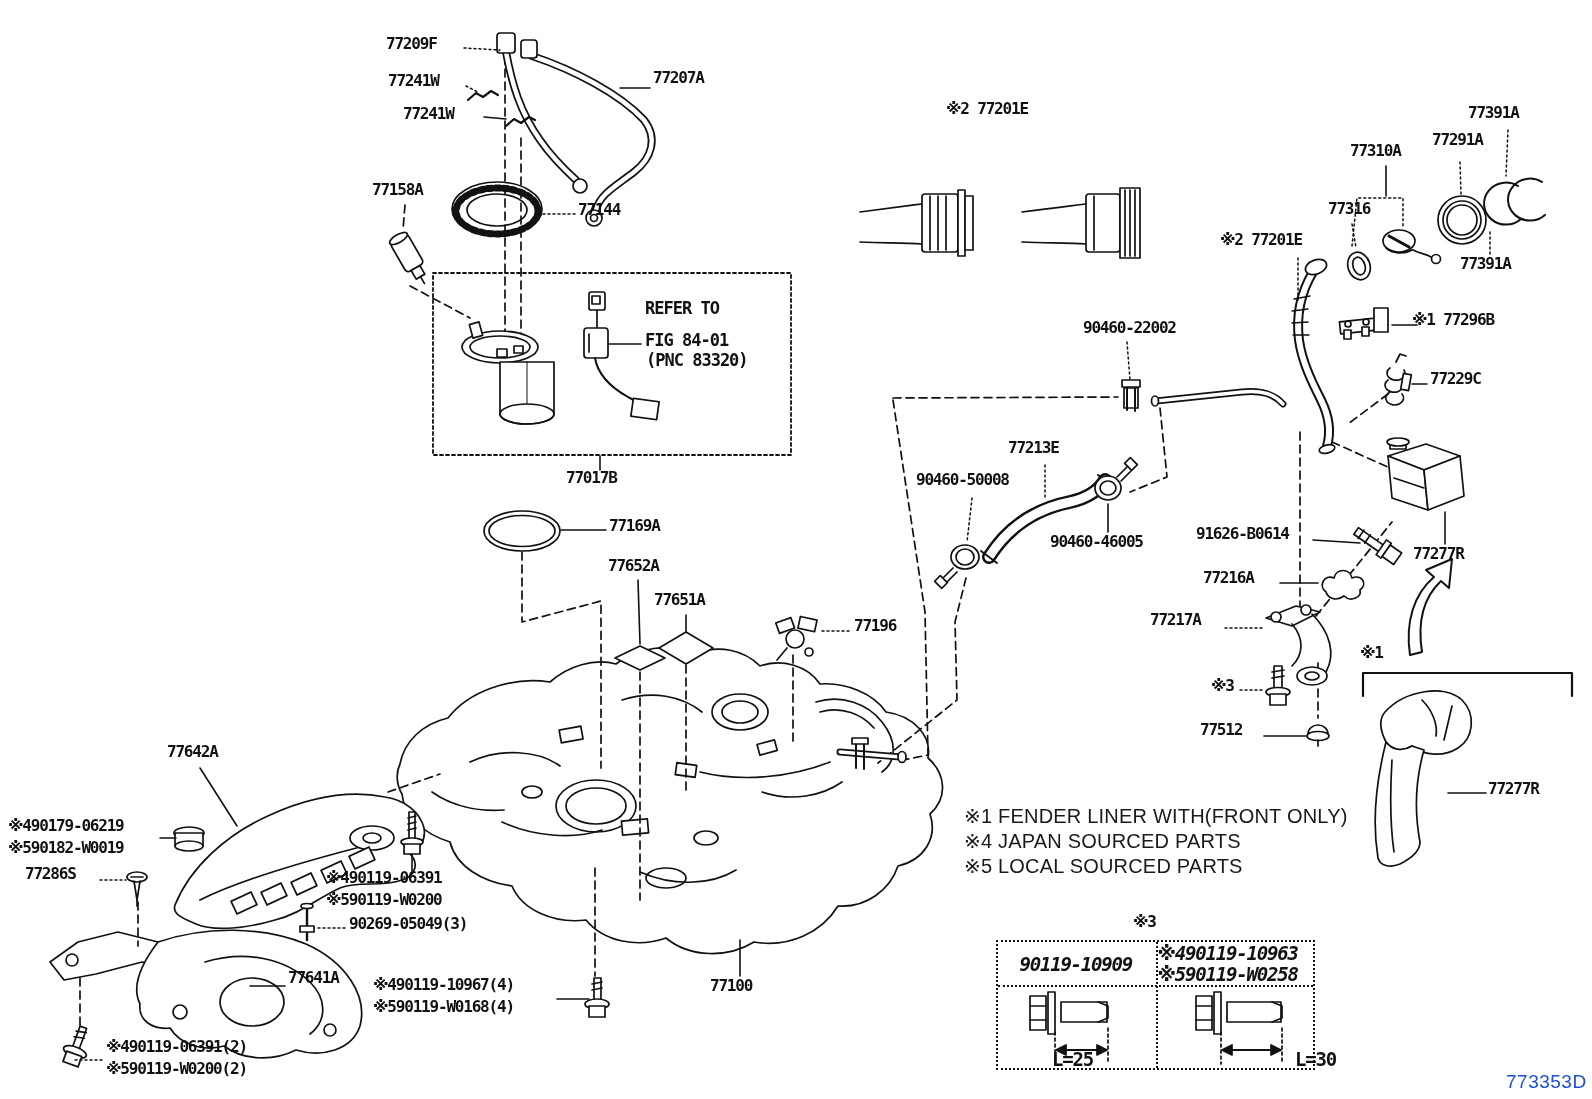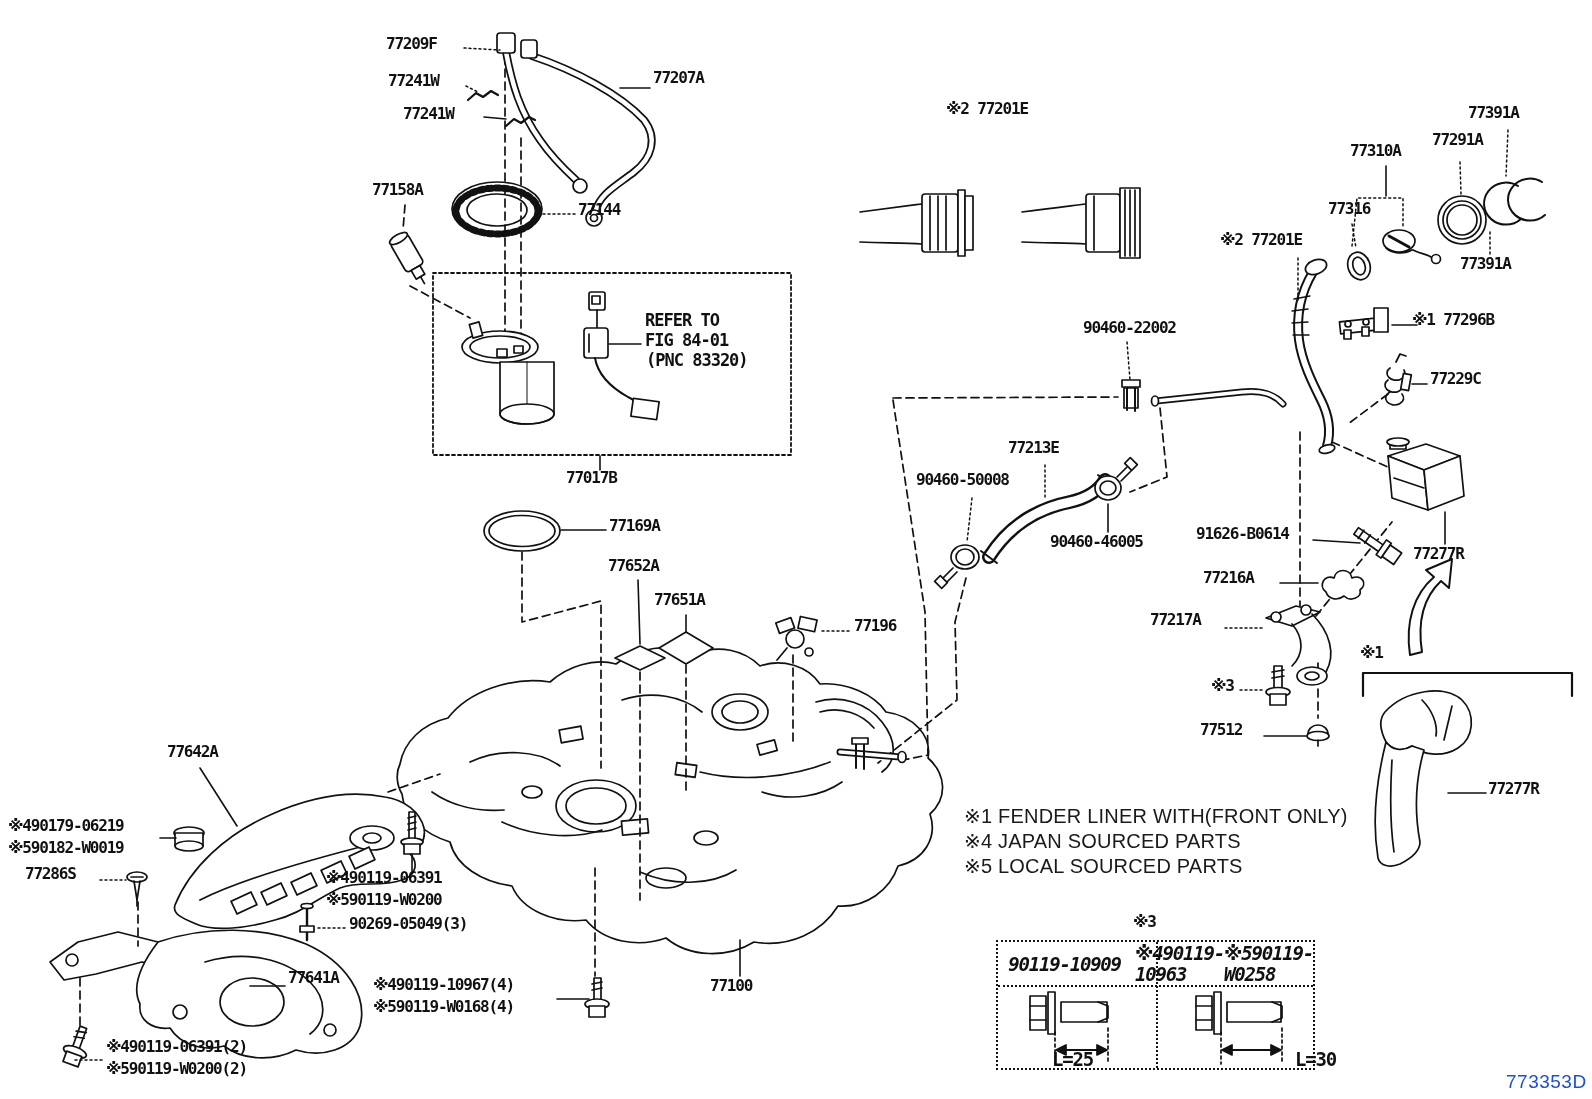--- a/index.html
+++ b/index.html
@@ -15,21 +15,21 @@
   svg{position:absolute;left:0;top:0;}
   .ttable{position:absolute;border:2px dotted #111;box-sizing:border-box;background:transparent;}
   .ttable .hdr{display:flex;border-bottom:2px dotted #111;box-sizing:border-box;}
   .ttable .hcell{flex:1;display:flex;align-items:center;justify-content:center;box-sizing:border-box;}
   .typeA-hdr,.typeB-hdr{font-family:"Liberation Sans","DejaVu Sans",sans-serif;font-size:20px;
        letter-spacing:2px;color:#1a1a1a;}
   .vdiv-solid{position:absolute;top:0;bottom:0;width:2px;background:#111;}
   .vdiv-dot{position:absolute;top:0;bottom:0;width:0;border-left:2px dotted #111;}
   .pnhdr{font-family:"DejaVu Sans Mono","DejaVu Sans",monospace;font-weight:bold;font-size:19px;
          letter-spacing:-1.2px;color:#111;font-style:italic;}
-  .pnhdr.two{flex-direction:row;align-items:center;justify-content:center;padding-left:4px;line-height:1.1;}
+  .pnhdr.two{flex-direction:column;align-items:flex-start;justify-content:center;padding-left:4px;line-height:1.1;}
 </style>
 </head>
 <body>
 
 <div id="stage">
 
 <svg width="1592" height="1099" viewBox="0 0 1592 1099" fill="none" stroke="#111" stroke-width="1.7" stroke-linecap="round" stroke-linejoin="round">
 
   <g>
     <path fill="#fff" d="M400,764 C404,742 422,724 448,718 C468,692 510,676 550,682 C568,666 594,658 616,664
@@ -446,21 +446,21 @@
     <polyline points="1352,246 1357,198 1403,198 1403,226"></polyline>
   </g>
 </svg>
 
 <div class="lbl" style="left:386px;top:36px">77209F</div>
 <div class="lbl" style="left:388px;top:73px">77241W</div>
 <div class="lbl" style="left:403px;top:106px">77241W</div>
 <div class="lbl" style="left:653px;top:70px">77207A</div>
 <div class="lbl" style="left:372px;top:182px">77158A</div>
 <div class="lbl" style="left:578px;top:202px">77144</div>
-<div class="lbl sm" style="left:645px;top:312px">REFER TO</div>
+<div class="lbl sm" style="left:645px;top:300px">REFER TO</div>
 <div class="lbl sm" style="left:645px;top:332px">FIG 84-01</div>
 <div class="lbl sm" style="left:646px;top:352px">(PNC 83320)</div>
 <div class="lbl" style="left:566px;top:470px">77017B</div>
 <div class="lbl" style="left:609px;top:518px">77169A</div>
 <div class="lbl" style="left:608px;top:558px">77652A</div>
 <div class="lbl" style="left:654px;top:592px">77651A</div>
 <div class="lbl" style="left:854px;top:618px">77196</div>
 <div class="lbl" style="left:710px;top:978px">77100</div>
 <div class="lbl" style="left:167px;top:744px">77642A</div>
 <div class="lbl" style="left:8px;top:818px">※490179-06219</div>

